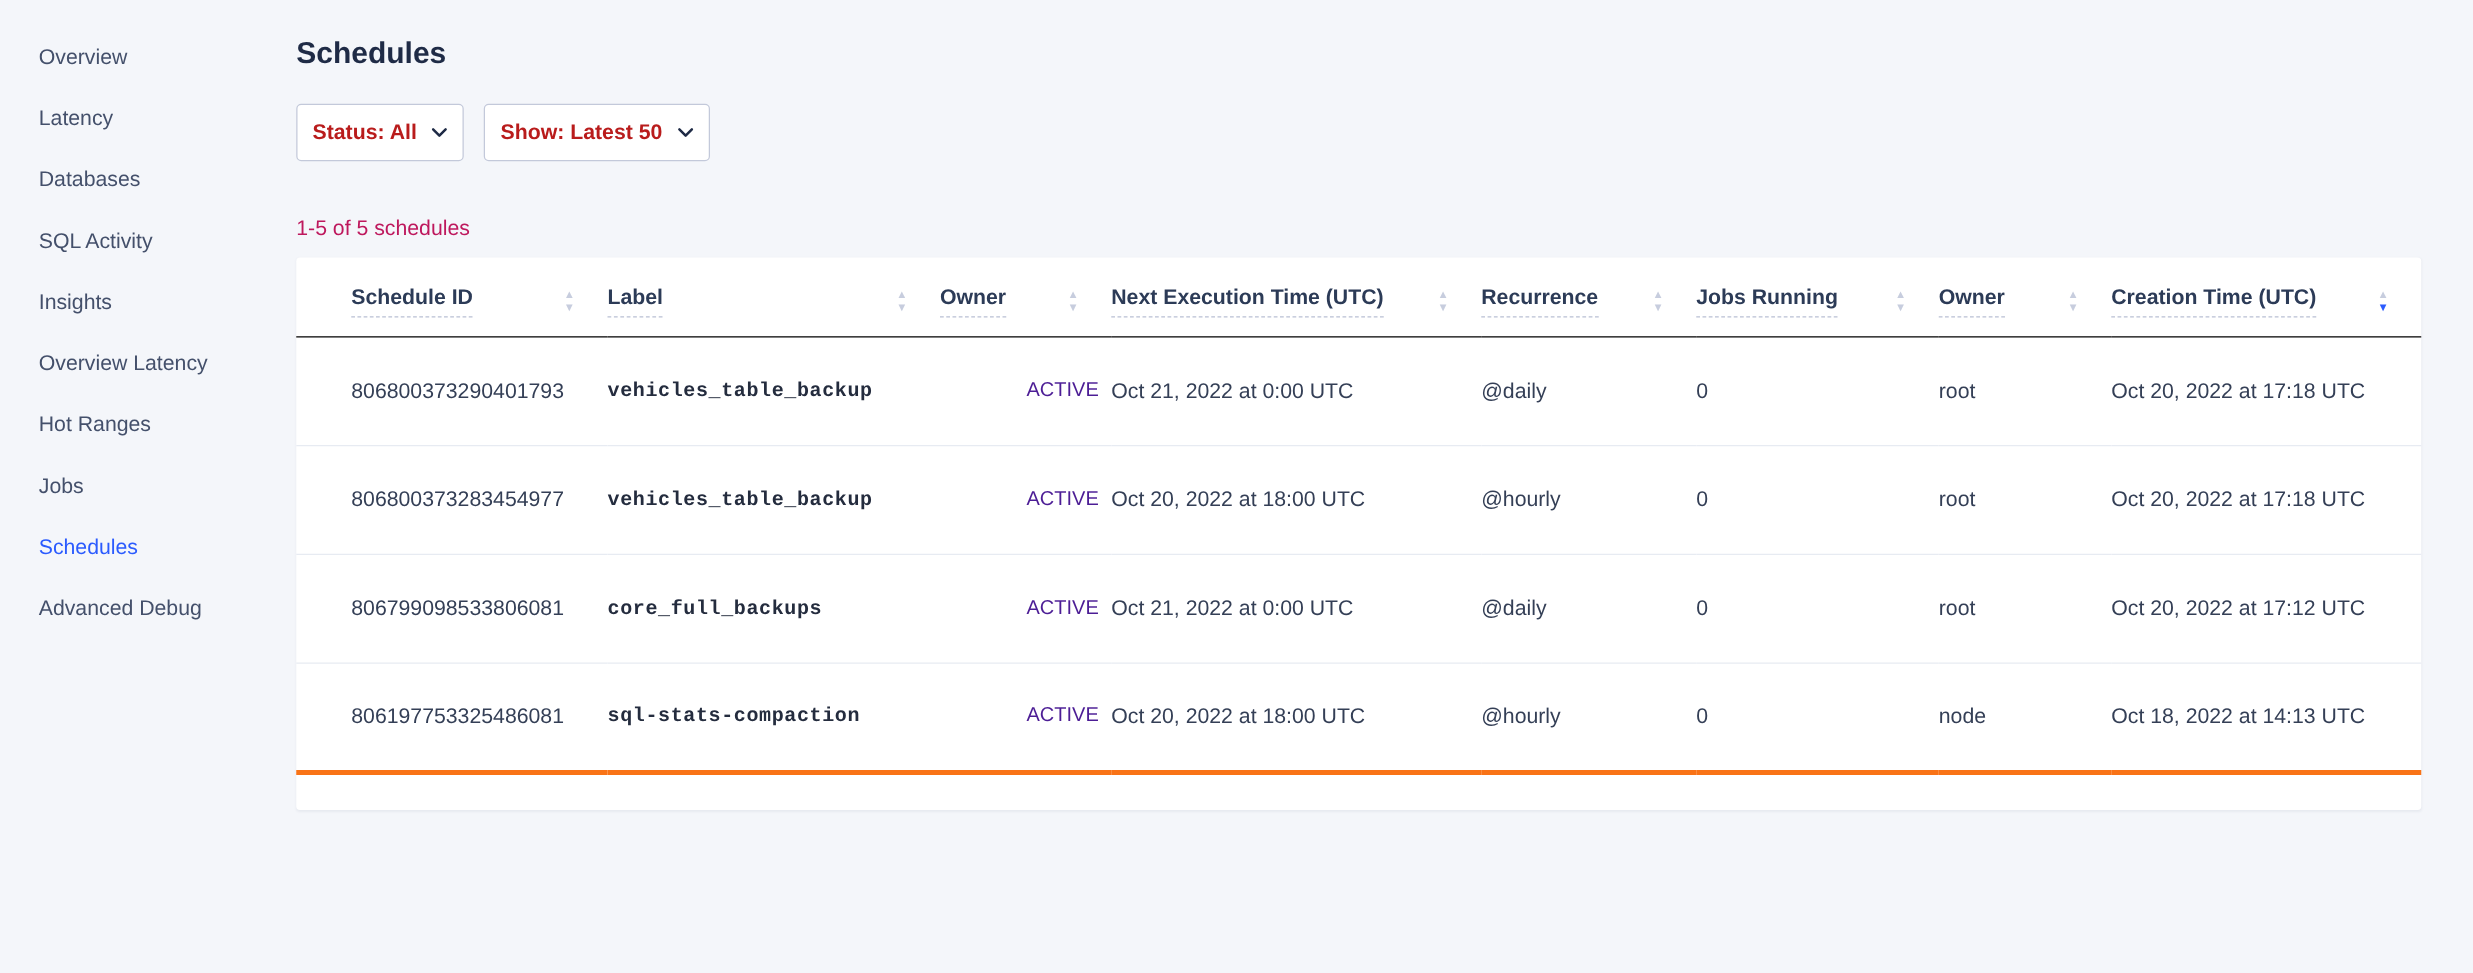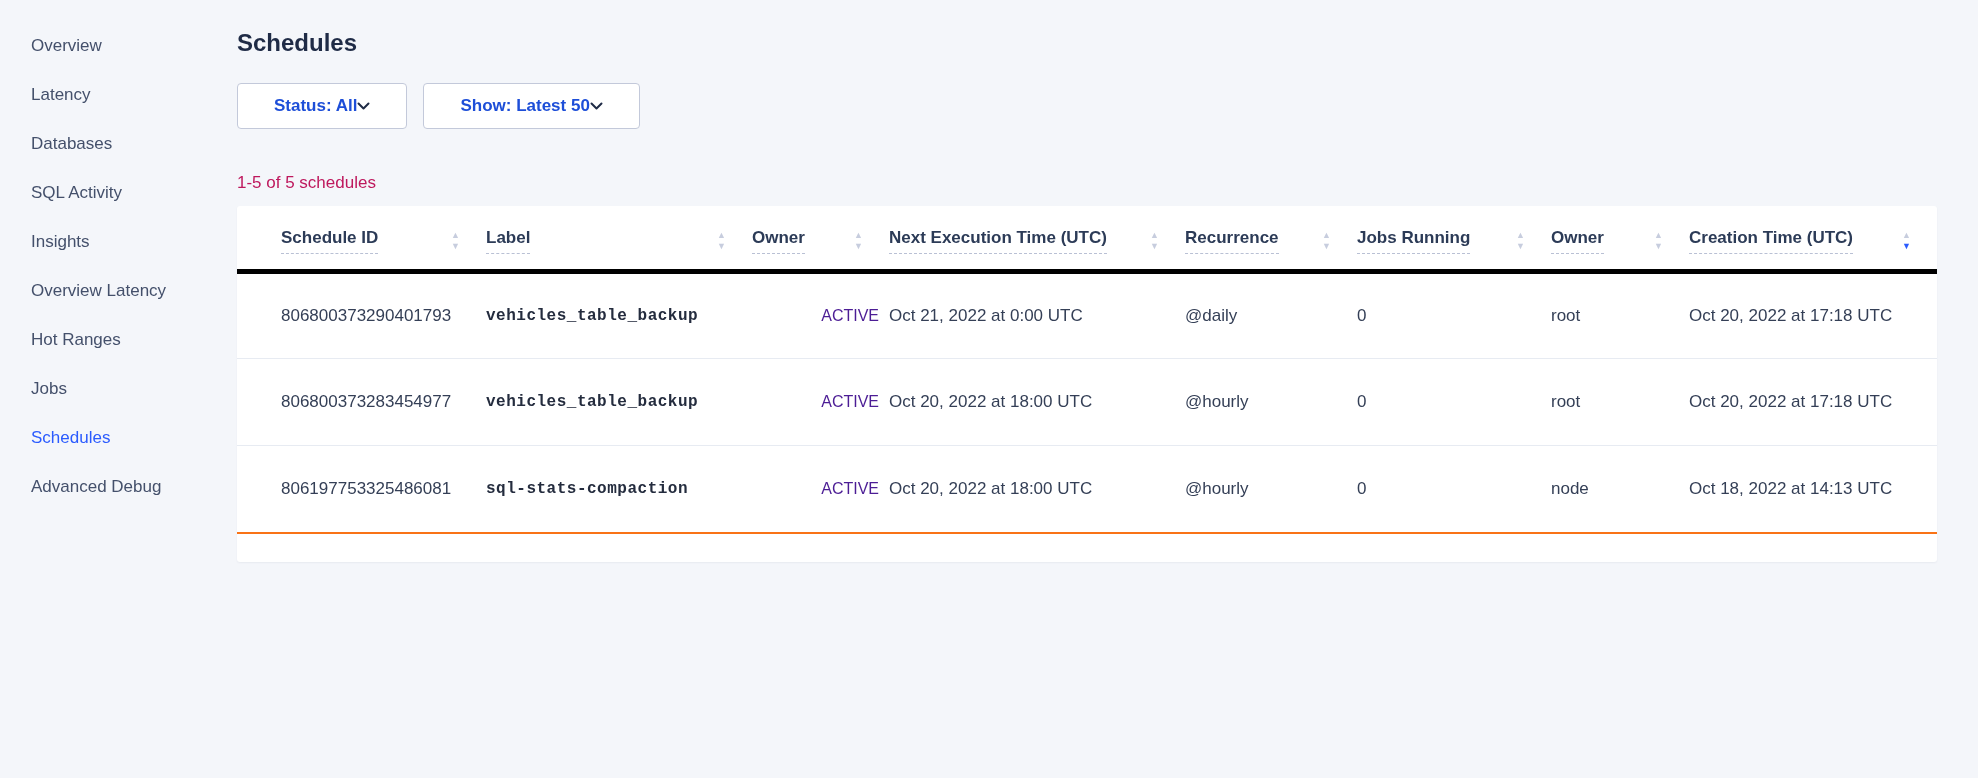--- a/index.html
+++ b/index.html
@@ -42,30 +42,31 @@
     font-weight: 700;
     color: #1f2b46;
   }
   .filters {
     margin-top: 27px;
     display: flex;
     gap: 16px;
   }
   .dropdown-btn {
     height: 46px;
-    padding: 0 36px;
+    padding: 0 12px;
     background: #ffffff;
     border: 1px solid #c3c9da;
     border-radius: 4px;
     display: inline-flex;
     align-items: center;
+    gap: 12px;
     font-family: "Liberation Sans", sans-serif;
     font-size: 17px;
     font-weight: 700;
-    color: #1d4ed8;
+    color: #b91c1c;
     cursor: pointer;
   }
   .chevron { color: #1f2b46; display: inline-flex; }
 
   .results-count {
     margin-top: 44px;
     font-size: 17px;
     color: #be185d;
   }
 
@@ -85,21 +86,21 @@
   col.c5 { width: 172px; }
   col.c6 { width: 194px; }
   col.c7 { width: 138px; }
 
   thead th {
     text-align: center;
     font-size: 17px;
     font-weight: 700;
     color: #2c3b57;
     padding: 22px 26px 15px 0;
-    border-bottom: 5px solid #000000;
+    border-bottom: 1px solid #000000;
     vertical-align: middle;
     cursor: pointer;
   }
   th:first-child, td:first-child { padding-left: 44px; }
   .th-inner {
     display: flex;
     align-items: center;
     justify-content: space-between;
     gap: 8px;
   }
@@ -121,21 +122,21 @@
 
   tbody td {
     height: 87px;
     font-size: 17px;
     color: #343f56;
     border-bottom: 1px solid #e7ebf2;
     padding-right: 10px;
     vertical-align: middle;
     white-space: nowrap;
   }
-  tbody tr:last-child td { border-bottom: 2px solid #f97316; }
+  tbody tr:last-child td { border-bottom: 4px solid #f97316; }
   td.mono {
     font-family: "Liberation Mono", "DejaVu Sans Mono", monospace;
     font-weight: 700;
     color: #242c3e;
     font-size: 16px;
     letter-spacing: 0.5px;
   }
   td.status { font-size: 16px; color: #4c1d95; text-align: right; }
 </style>
 </head>
@@ -281,20 +282,30 @@
           <td>806800373283454977</td>
           <td class="mono">vehicles_table_backup</td>
           <td class="status">ACTIVE</td>
           <td>Oct 20, 2022 at 18:00 UTC</td>
           <td>@hourly</td>
           <td>0</td>
           <td>root</td>
           <td>Oct 20, 2022 at 17:18 UTC</td>
         </tr>
         <tr>
+          <td>806799098533806081</td>
+          <td class="mono">core_full_backups</td>
+          <td class="status">ACTIVE</td>
+          <td>Oct 21, 2022 at 0:00 UTC</td>
+          <td>@daily</td>
+          <td>0</td>
+          <td>root</td>
+          <td>Oct 20, 2022 at 17:12 UTC</td>
+        </tr>
+        <tr>
           <td>806197753325486081</td>
           <td class="mono">sql-stats-compaction</td>
           <td class="status">ACTIVE</td>
           <td>Oct 20, 2022 at 18:00 UTC</td>
           <td>@hourly</td>
           <td>0</td>
           <td>node</td>
           <td>Oct 18, 2022 at 14:13 UTC</td>
         </tr>
       </tbody>

